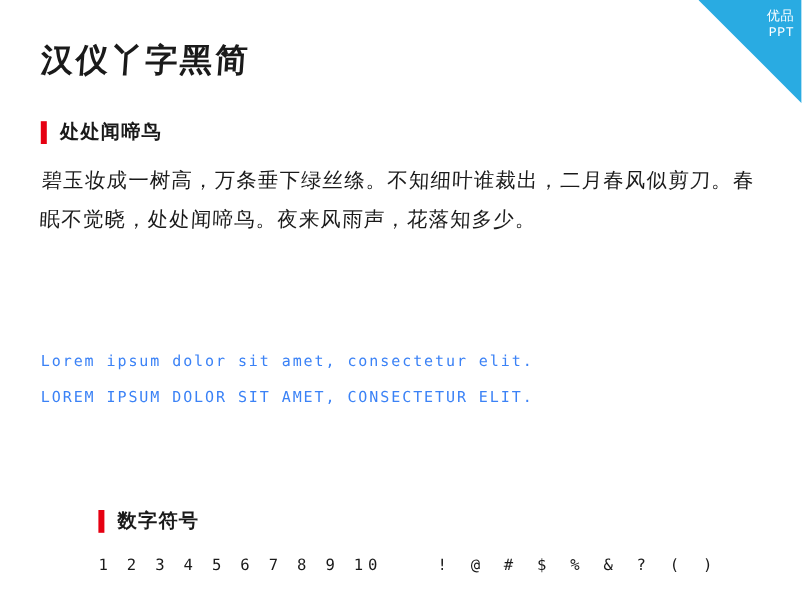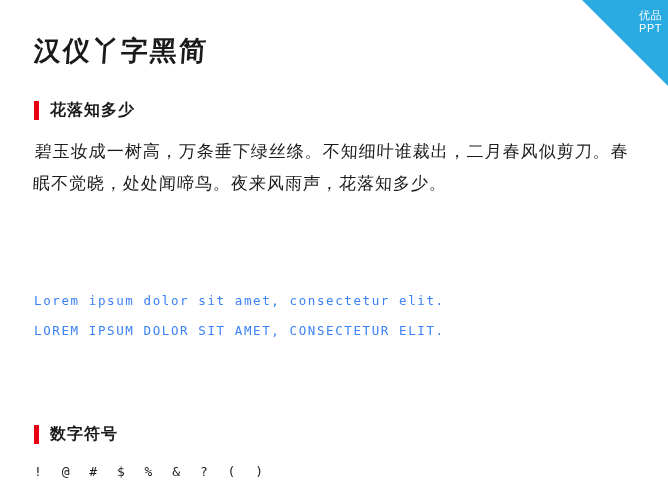--- a/index.html
+++ b/index.html
@@ -34,21 +34,21 @@
     border-left: 86px solid transparent;
   }
   .corner-ribbon .brand {
     position: absolute;
     top: 9px;
     right: 6px;
     text-align: right;
     color: #ffffff;
     font-size: 11px;
     line-height: 13px;
-    font-family: Liberation Sans, sans-serif;
+    font-family: Liberation Mono, monospace;
     letter-spacing: 0.5px;
   }
 
   
   .font-title {
     position: absolute;
     left: 34px;
     top: 34px;
     font-size: 27px;
     line-height: 34px;
@@ -103,21 +103,21 @@
     font-family: "DejaVu Sans Mono", monospace;
     font-size: 12.5px;
     line-height: 30px;
     color: #3b82f6;
     letter-spacing: 1.6px;
   }
   .en-line.lower { text-transform: none; }
   .en-line.upper { text-transform: uppercase; }
 
   
-  #sec-numbers { top: 424px; }
+  #sec-numbers { top: 424px; margin-left: 48px; }
   .num-row {
     display: flex;
     align-items: baseline;
     font-family: "DejaVu Sans Mono", monospace;
     font-size: 13px;
     color: #1a1a1a;
     letter-spacing: 4px;
     line-height: 26px;
   }
   .num-digits { margin-right: 46px; }
@@ -132,31 +132,32 @@
     <div>优品</div>
     <div>PPT</div>
   </div>
 </div>
 
 <div class="font-title">汉仪丫字黑简</div>
 
 <div class="section" id="sec-chinese">
   <div class="sec-head">
     <span class="sec-bar"></span>
-    <span class="sec-title">花落知多少</span>
+    <span class="sec-title">处处闻啼鸟</span>
   </div>
   <div class="cn-sample">碧玉妆成一树高，万条垂下绿丝绦。不知细叶谁裁出，二月春风似剪刀。春眠不觉晓，处处闻啼鸟。夜来风雨声，花落知多少。</div>
 </div>
 
 <div class="section" id="sec-english">
   <div class="en-line lower">Lorem ipsum dolor sit amet, consectetur elit.</div>
   <div class="en-line upper">LOREM IPSUM DOLOR SIT AMET, CONSECTETUR ELIT.</div>
 </div>
 
 <div class="section" id="sec-numbers">
   <div class="sec-head">
     <span class="sec-bar"></span>
     <span class="sec-title">数字符号</span>
   </div>
   <div class="num-row">
+    <span class="num-digits">1 2 3 4 5 6 7 8 9 10</span>
     <span class="num-symbols">! @ # $ % &amp; ? ( )</span>
   </div>
 </div>
 
 </body></html>

